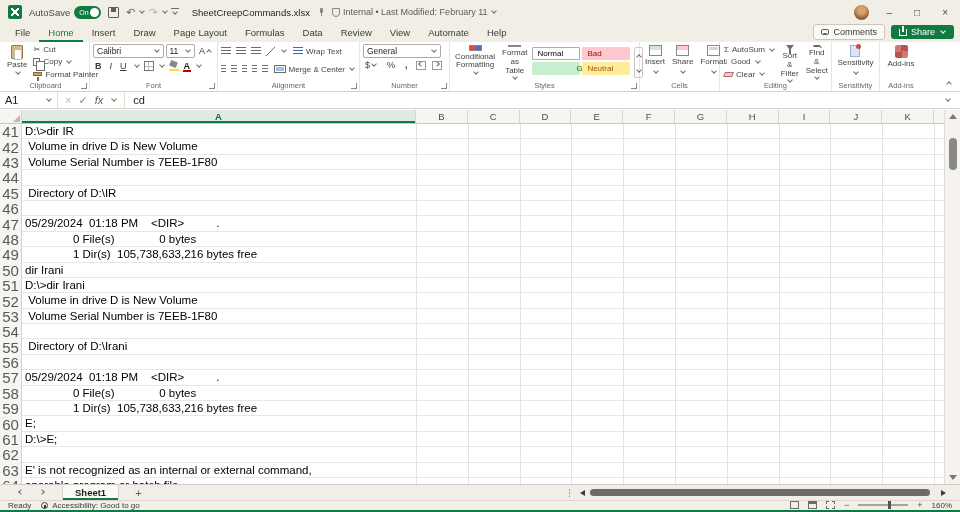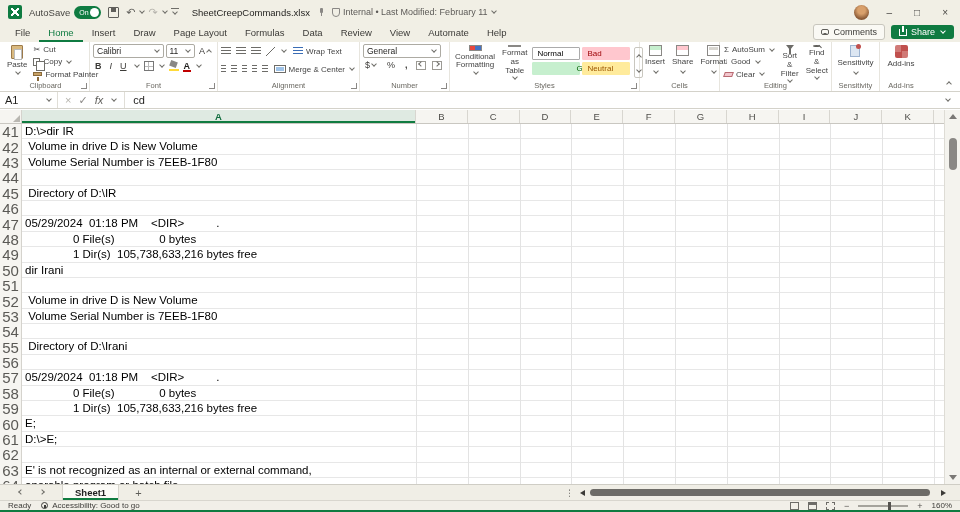--- a/index.html
+++ b/index.html
@@ -156,21 +156,21 @@
   .addsheet { margin-left:16px; color:#5f5e5a; font-size:11px; }
   .tabdots { margin-left:auto; color:#5f5e5a; font-size:9px; padding:0 6px; }
   .hscroll { position:relative; width:366px; height:100%; margin-right:14px; }
   .harrow { position:absolute; top:5px; width:0; height:0; border-top:3.5px solid transparent; border-bottom:3.5px solid transparent; }
   .harrow.left { left:0; border-right:5px solid #3c3b38; }
   .harrow.right { right:0; border-left:5px solid #3c3b38; }
   .hthumb { position:absolute; left:10px; right:16px; top:4px; height:7px; background:#6d6b67; border-radius:3.5px; }
 
   
   .statusbar { position:absolute; top:500px; left:0; right:0; height:10px; background:#f1efe8;
-    border-top:1px solid #d8d6ce; display:flex; align-items:center; gap:10px; padding:0 8px; font-size:8px; color:#3c3b38; }
+    border-top:1px solid #d8d6ce; display:flex; align-items:flex-end; gap:10px; padding:0 8px; font-size:8px; color:#3c3b38; }
   .icon-access { width:7px; height:7px; border:1px solid #3c3b38; border-radius:50%; position:relative; flex:none; }
   .icon-access::after { content:""; position:absolute; left:2px; top:1.5px; width:1.5px; height:3px; background:#3c3b38; }
   .sright { margin-left:auto; display:flex; align-items:center; gap:9px; }
   .viewic { width:9px; height:8px; border:1px solid #6d6c68; }
   .viewic.v2 { box-shadow:inset 0 2px 0 #6d6c68; } .viewic.v3 { border-style:dashed; }
   .zoomtrack { position:relative; width:50px; height:2px; background:#a5a39c; }
   .zoomknob { position:absolute; left:60%; top:-3px; width:3px; height:8px; background:#55534f; }
   .zsign { font-size:9px; color:#55534f; }
   .window-edge { position:absolute; bottom:0; left:0; right:0; height:2px; background:#0f7b41; }
 </style>
@@ -525,20 +525,21 @@
         <div class="grow">
           <div class="rownum">49</div>
           <div class="cellA">               1 Dir(s)  105,738,633,216 bytes free</div>
         </div>
         <div class="grow">
           <div class="rownum">50</div>
           <div class="cellA">dir Irani</div>
         </div>
         <div class="grow">
           <div class="rownum">51</div>
+          <div class="cellA">D:\&gt;dir Irani</div>
         </div>
         <div class="grow">
           <div class="rownum">52</div>
           <div class="cellA"> Volume in drive D is New Volume</div>
         </div>
         <div class="grow">
           <div class="rownum">53</div>
           <div class="cellA"> Volume Serial Number is 7EEB-1F80</div>
         </div>
         <div class="grow">

